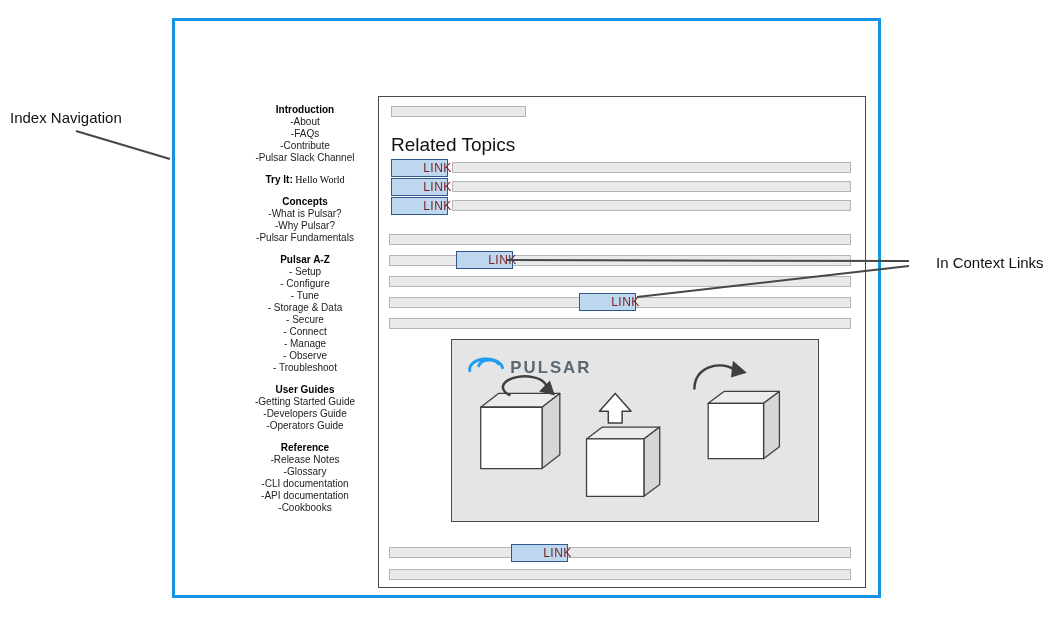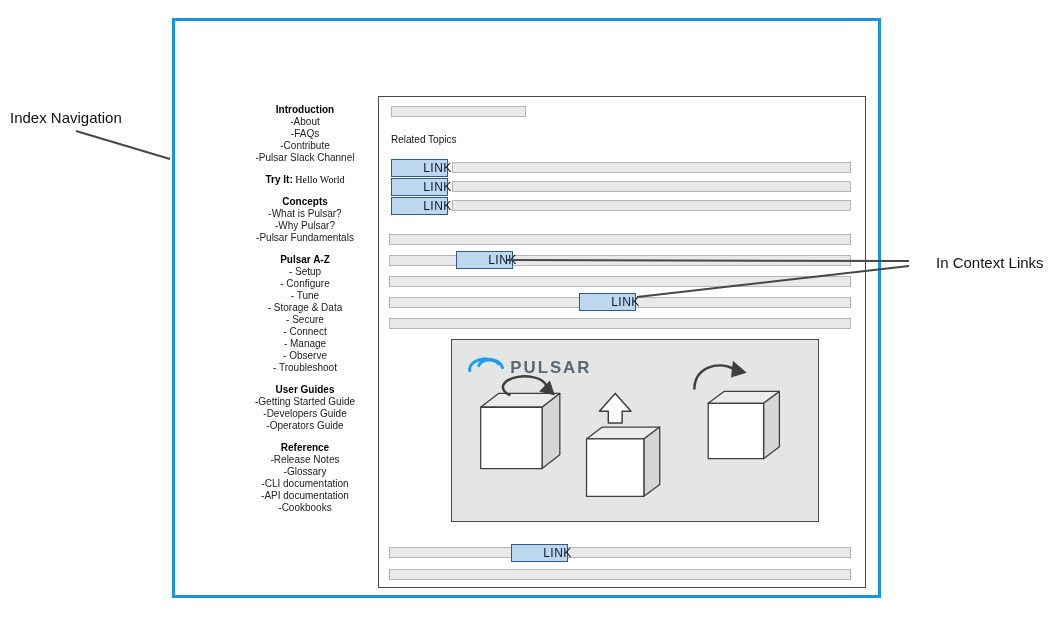--- a/index.html
+++ b/index.html
@@ -25,23 +25,23 @@
 
   .content-box { position:absolute; left:203px; top:75px; width:488px; height:492px;
                  border:1px solid #4a4a4a; background:#fff; }
 
   .bar { position:absolute; height:11px; background:var(--bar-fill,#e9e9e9);
          border:1px solid var(--bar-border,#b5b5b5); }
 
   .link-box { position:absolute; width:57px; height:18px; z-index:2;
               background:var(--link-fill,#bdd7ee); border:1px solid var(--link-border,#31598c);
               display:flex; align-items:center; justify-content:center;
-              font-size:12px; color:#0f172a; letter-spacing:0.5px; cursor:pointer;padding-left:36px; }
+              font-size:12px; color:#7f1d1d; letter-spacing:0.5px; cursor:pointer;padding-left:36px; }
 
-  .related-heading { position:absolute; left:12px; top:37px; font-size:10px; color:#111; }
+  .related-heading { position:absolute; left:12px; top:37px; font-size:19px; color:#111; }
 
   .image-box { position:absolute; left:72px; top:242px; width:368px; height:183px;
                border:1px solid #4a4a4a; background:#e5e5e5; }
   .illustration { width:100%; height:100%; display:block; }
 
   .logo-stroke { fill:none; stroke:var(--logo-blue,#1e9df2); stroke-width:3; stroke-linecap:round; }
   .logo-text   { font-family:"Liberation Sans",sans-serif; font-size:17px; font-weight:bold;
                  fill:var(--logo-gray,#5b6770); letter-spacing:2px; }
   .face-top   { fill:#ececec; stroke:#3f3f3f; stroke-width:1.3; stroke-linejoin:round; }
   .face-side  { fill:#d6d6d6; stroke:#3f3f3f; stroke-width:1.3; stroke-linejoin:round; }

